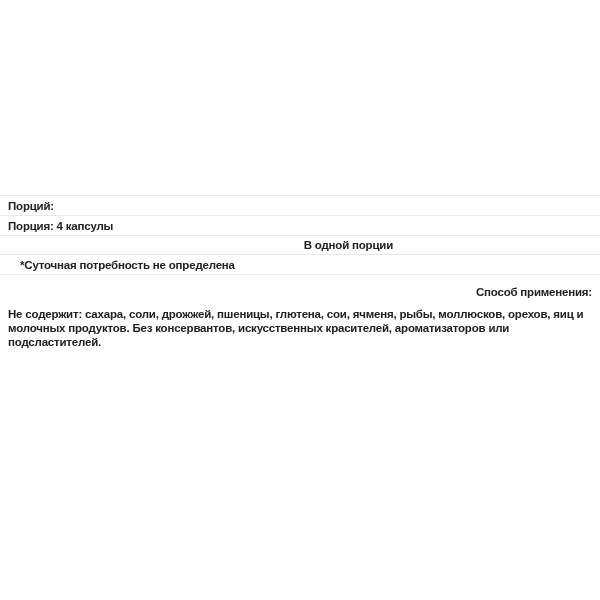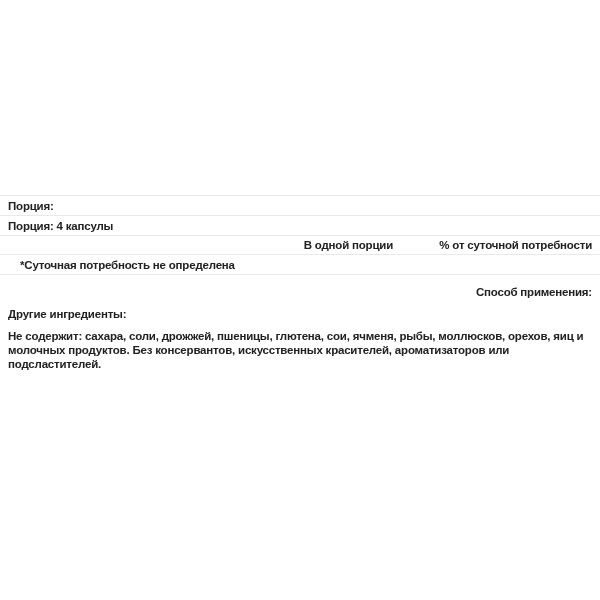--- a/index.html
+++ b/index.html
@@ -57,38 +57,36 @@
     line-height: 14px;
   }
   .cell { white-space: nowrap; overflow: visible; }
 </style>
 </head>
 <body>
 
 <div class="sheet">
 
   <div class="info-row divider-row">
-    <span class="cell">Порция:</span>
+    <span class="cell">Порций:</span>
   </div>
 
   <div class="info-row divider-row">
     <span class="cell">Порция: 4 капсулы</span>
   </div>
 
 
   <div class="facts-grid-row facts-header-row divider-row">
     <span class="cell"></span>
     <span class="cell">В одной порции</span>
-    <span class="cell">% от суточной потребности</span>
   </div>
 
 
   <div class="facts-footnote-row divider-row">
     <span class="cell">*Суточная потребность не определена</span>
   </div>
 
   <div class="section-heading-1">Способ применения:</div>
 
-  <div class="section-heading-2">Другие ингредиенты:</div>
 
   <p class="disclaimer">Не содержит: сахара, соли, дрожжей, пшеницы, глютена, сои, ячменя, рыбы, моллюсков, орехов, яиц и молочных продуктов. Без консервантов, искусственных красителей, ароматизаторов или подсластителей.</p>
 
 </div>
 
 </body></html>

